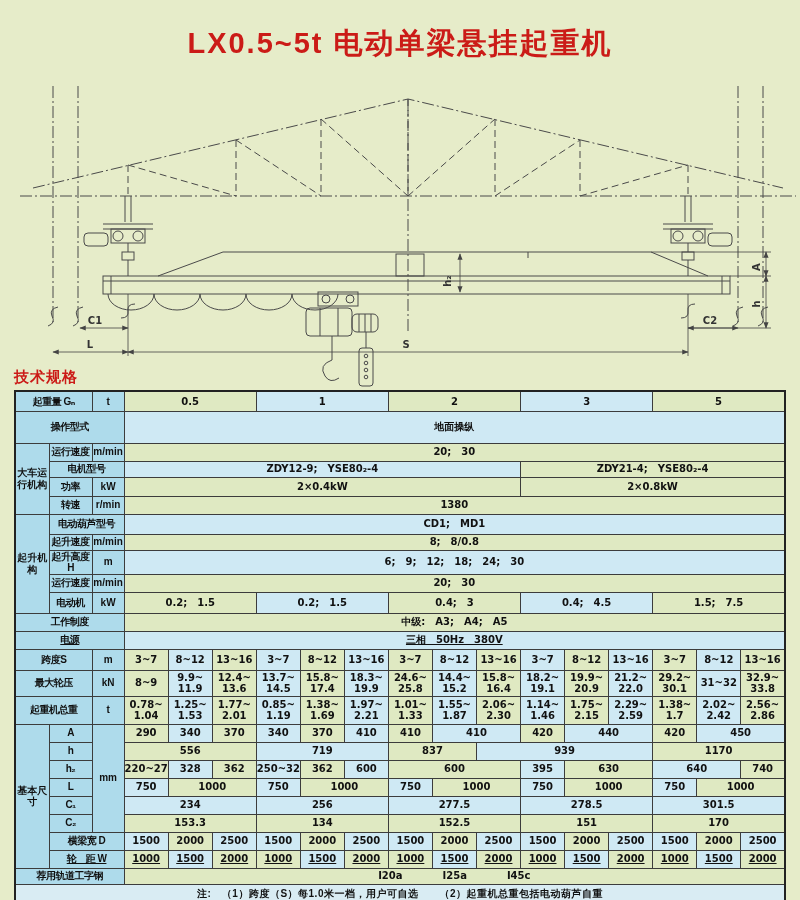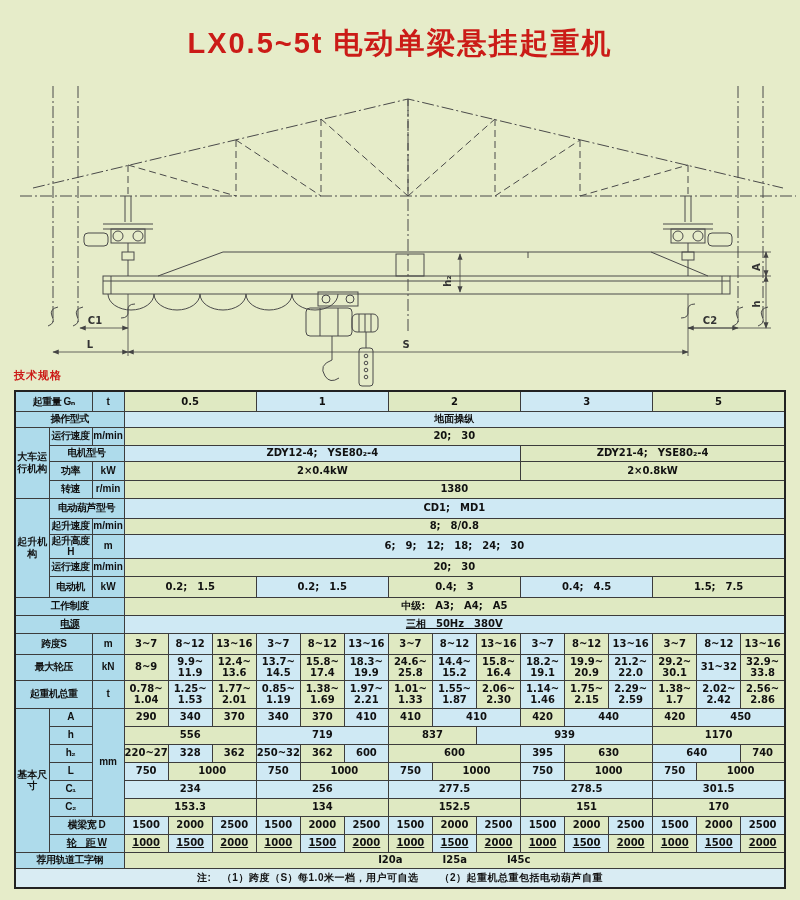--- a/index.html
+++ b/index.html
@@ -12,21 +12,21 @@
     position:relative;background:var(--page_bg);
     font-family:"Liberation Sans","DejaVu Sans",sans-serif;color:#111;overflow:hidden;
   }
   .title{
     position:absolute;top:24px;left:0;width:800px;text-align:center;
     color:var(--title_red);font-size:29px;font-weight:bold;letter-spacing:2px;
   }
   .drawing{position:absolute;top:76px;left:8px;width:800px;height:312px;}
   .section-title{
     position:absolute;top:368px;left:14px;color:var(--title_red);
-    font-size:11px;font-weight:bold;letter-spacing:1px;
+    font-size:15px;font-weight:bold;letter-spacing:1px;
   }
   table.spec{
     position:absolute;top:390px;left:14px;width:772px;
     border-collapse:collapse;table-layout:fixed;
     border:2px solid #222;
   }
   table.spec td{
     border:1px solid var(--border);text-align:center;vertical-align:middle;
     padding:0;font-weight:bold;font-size:10px;line-height:1.15;
     white-space:pre-line;overflow:hidden;
@@ -178,33 +178,33 @@
   <tbody>
       <tr style="height: 20px;">
         <td colspan="2" class="L">起重量 Gₙ</td>
         <td class="L u">t</td>
         <td colspan="3" class="g">0.5</td>
         <td colspan="3" class="b">1</td>
         <td colspan="3" class="g">2</td>
         <td colspan="3" class="b">3</td>
         <td colspan="3" class="g">5</td>
       </tr>
-      <tr style="height: 16px; margin-top: 29px;">
+      <tr style="height: 32px; margin-top: 29px;">
         <td colspan="3" class="L">操作型式</td>
         <td colspan="15" class="b">地面操纵</td>
       </tr>
       <tr style="height: 18px;">
         <td rowspan="4" class="V">大车运行机构</td>
         <td class="L">运行速度</td>
         <td class="L u">m/min</td>
         <td colspan="15" class="g">20;　30</td>
       </tr>
       <tr style="height: 16px; border-radius: 9px;">
         <td colspan="2" class="L">电机型号</td>
-        <td colspan="9" class="b">ZDY12-4;　YSE80₂-4</td>
+        <td colspan="9" class="b">ZDY12-9;　YSE80₂-4</td>
         <td colspan="6" class="g">ZDY21-4;　YSE80₂-4</td>
       </tr>
       <tr style="height: 19px;">
         <td class="L">功率</td>
         <td class="L u">kW</td>
         <td colspan="9" class="g">2×0.4kW</td>
         <td colspan="6" class="g">2×0.8kW</td>
       </tr>
       <tr style="height: 18px;">
         <td class="L">转速</td>

